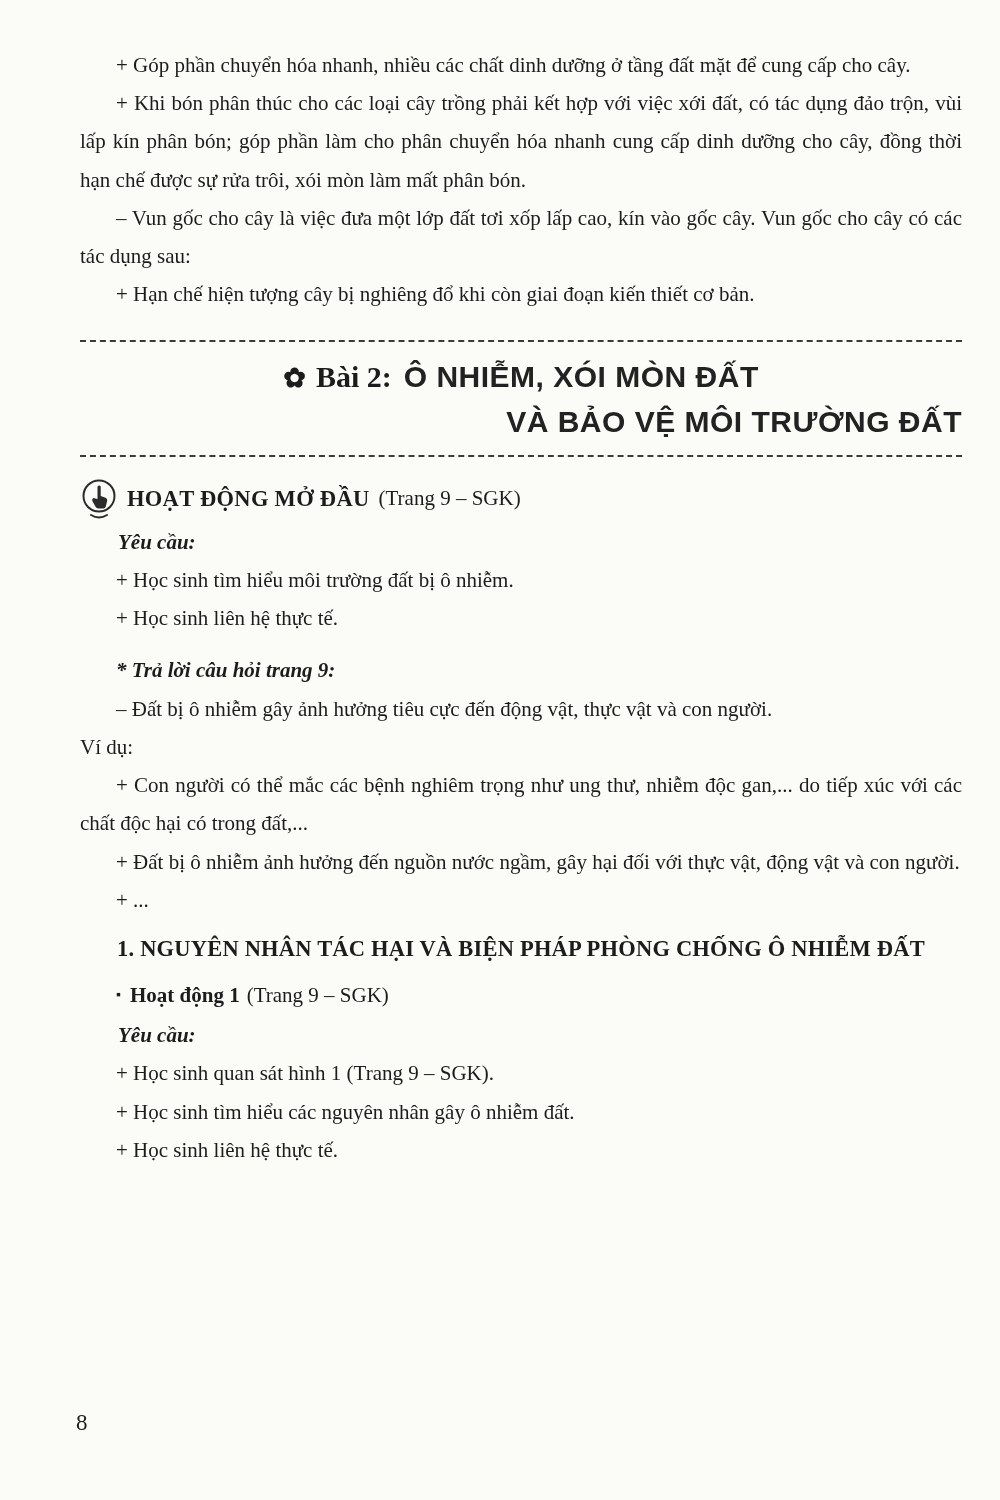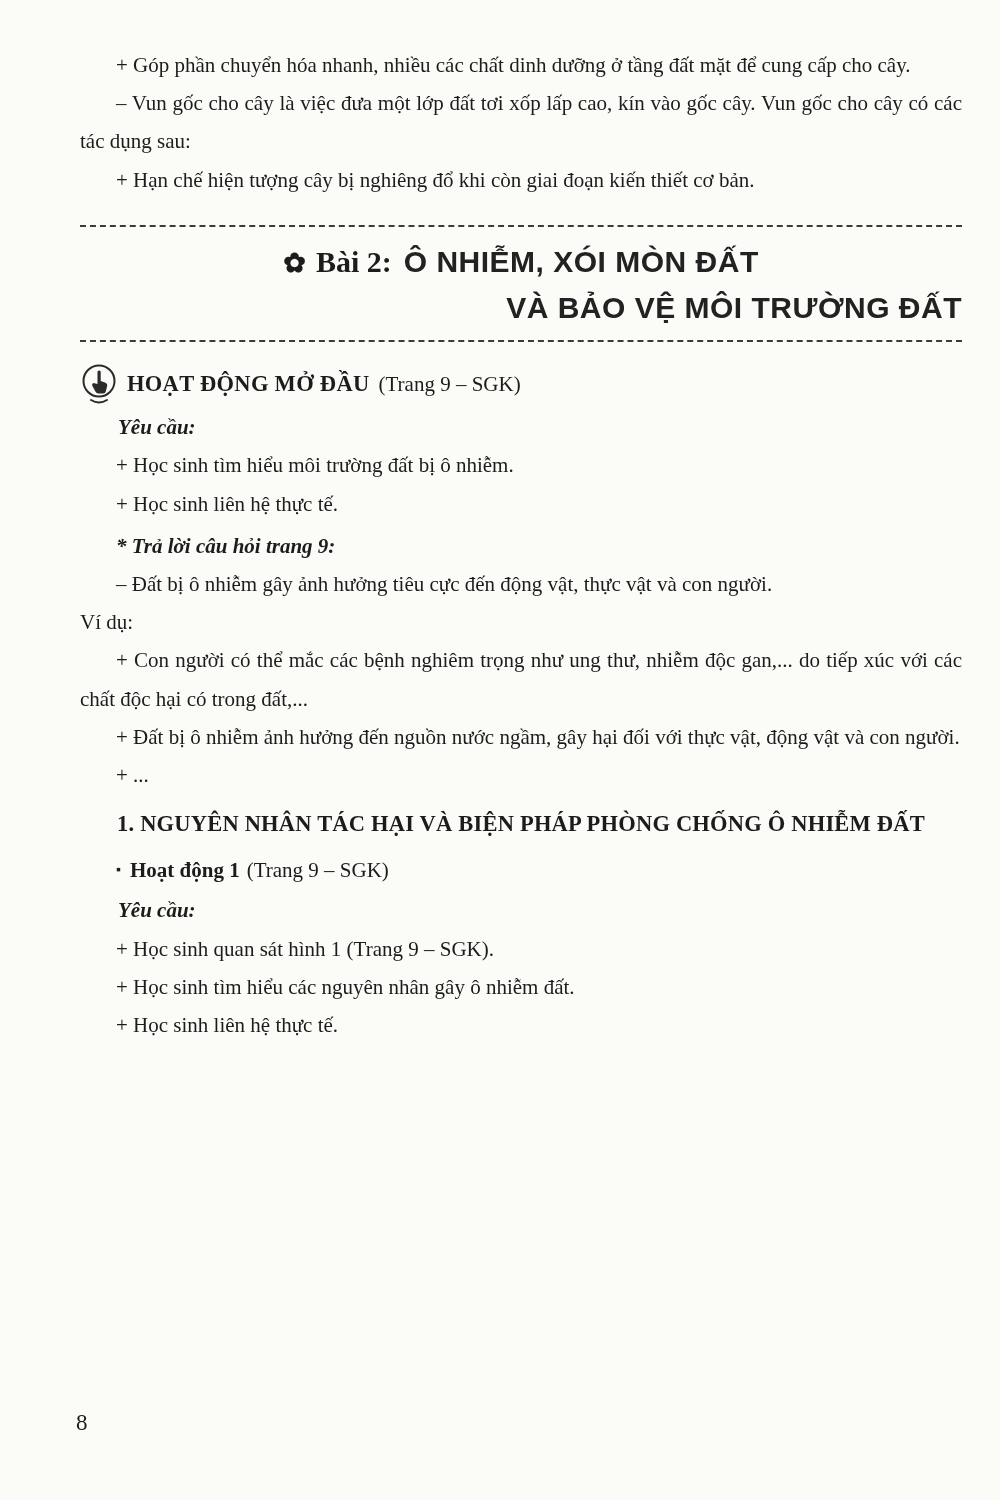--- a/index.html
+++ b/index.html
@@ -12,21 +12,21 @@
     color: #1c1c1c;
     position: relative;
     overflow: hidden;
   }
   .content { padding: 46px 38px 0 80px; }
 
   .para { margin: 0; font-size: 21px; line-height: 1.82; }
   .justify { text-align: justify; }
   .indent { text-indent: 36px; }
   .label-italic { font-style: italic; font-weight: bold; text-indent: 38px; margin-top: 2px; }
-  .answer-label { font-style: italic; font-weight: bold; text-indent: 36px; margin-top: 4px; }
+  .answer-label { font-style: italic; font-weight: bold; text-indent: 36px; margin-top: 14px; }
 
   .dashed-rule {
     border: none;
     border-top: 2.5px dashed #3a3a3a;
     margin: 0;
   }
   .rule-top { margin-top: 26px; }
   .rule-bottom { margin-bottom: 6px; }
 
   .lesson-heading { text-align: center; margin: 16px 0 14px; line-height: 1.25; }
@@ -61,20 +61,21 @@
     color: #1c1c1c;
   }
 </style>
 </head>
 <body>
 
 <div class="page">
   <div class="content">
 
     <p class="para indent justify">+ Góp phần chuyển hóa nhanh, nhiều các chất dinh dưỡng ở tầng đất mặt để cung cấp cho cây.</p>
+    <p class="para indent justify">+ Khi bón phân thúc cho các loại cây trồng phải kết hợp với việc xới đất, có tác dụng đảo trộn, vùi lấp kín phân bón; góp phần làm cho phân chuyển hóa nhanh cung cấp dinh dưỡng cho cây, đồng thời hạn chế được sự rửa trôi, xói mòn làm mất phân bón.</p>
     <p class="para indent justify">– Vun gốc cho cây là việc đưa một lớp đất tơi xốp lấp cao, kín vào gốc cây. Vun gốc cho cây có các tác dụng sau:</p>
     <p class="para indent justify">+ Hạn chế hiện tượng cây bị nghiêng đổ khi còn giai đoạn kiến thiết cơ bản.</p>
 
     <div class="dashed-rule rule-top"></div>
 
     <div class="lesson-heading">
       <div class="lh-line1">
         <span class="flower">✿</span><span class="bai-label">Bài 2:</span><span class="lh-sans">Ô NHIỄM, XÓI MÒN ĐẤT</span>
       </div>
       <div class="lh-line2 lh-sans">VÀ BẢO VỆ MÔI TRƯỜNG ĐẤT</div>

